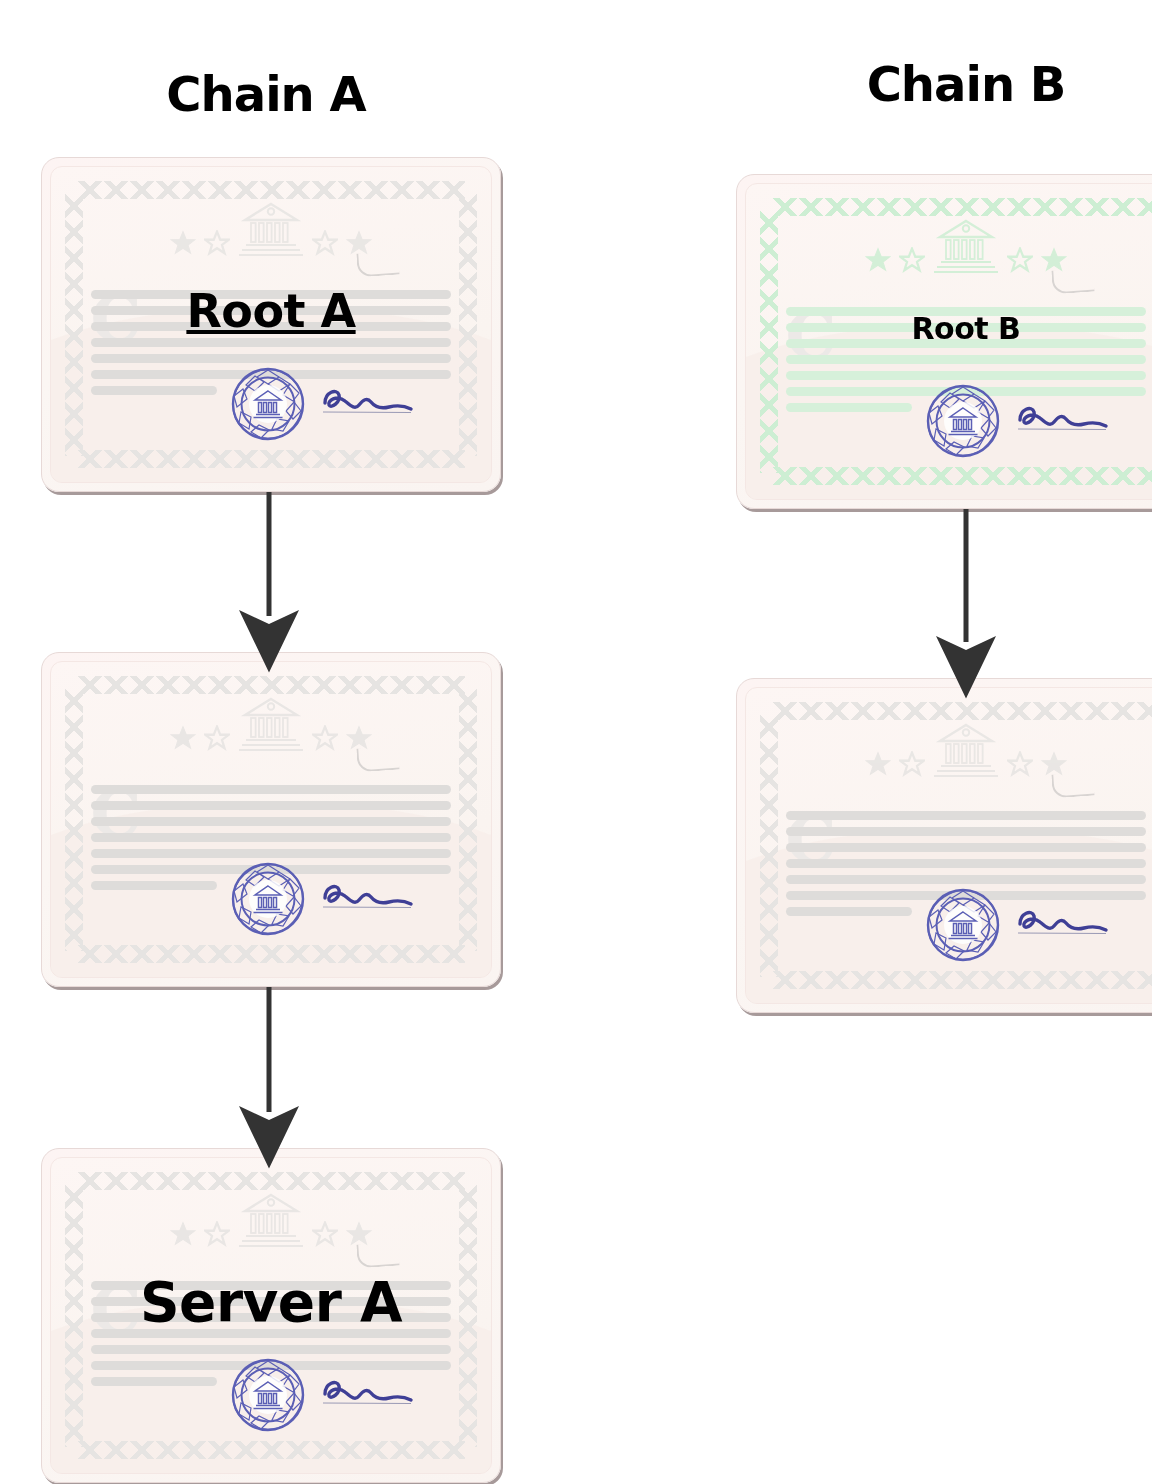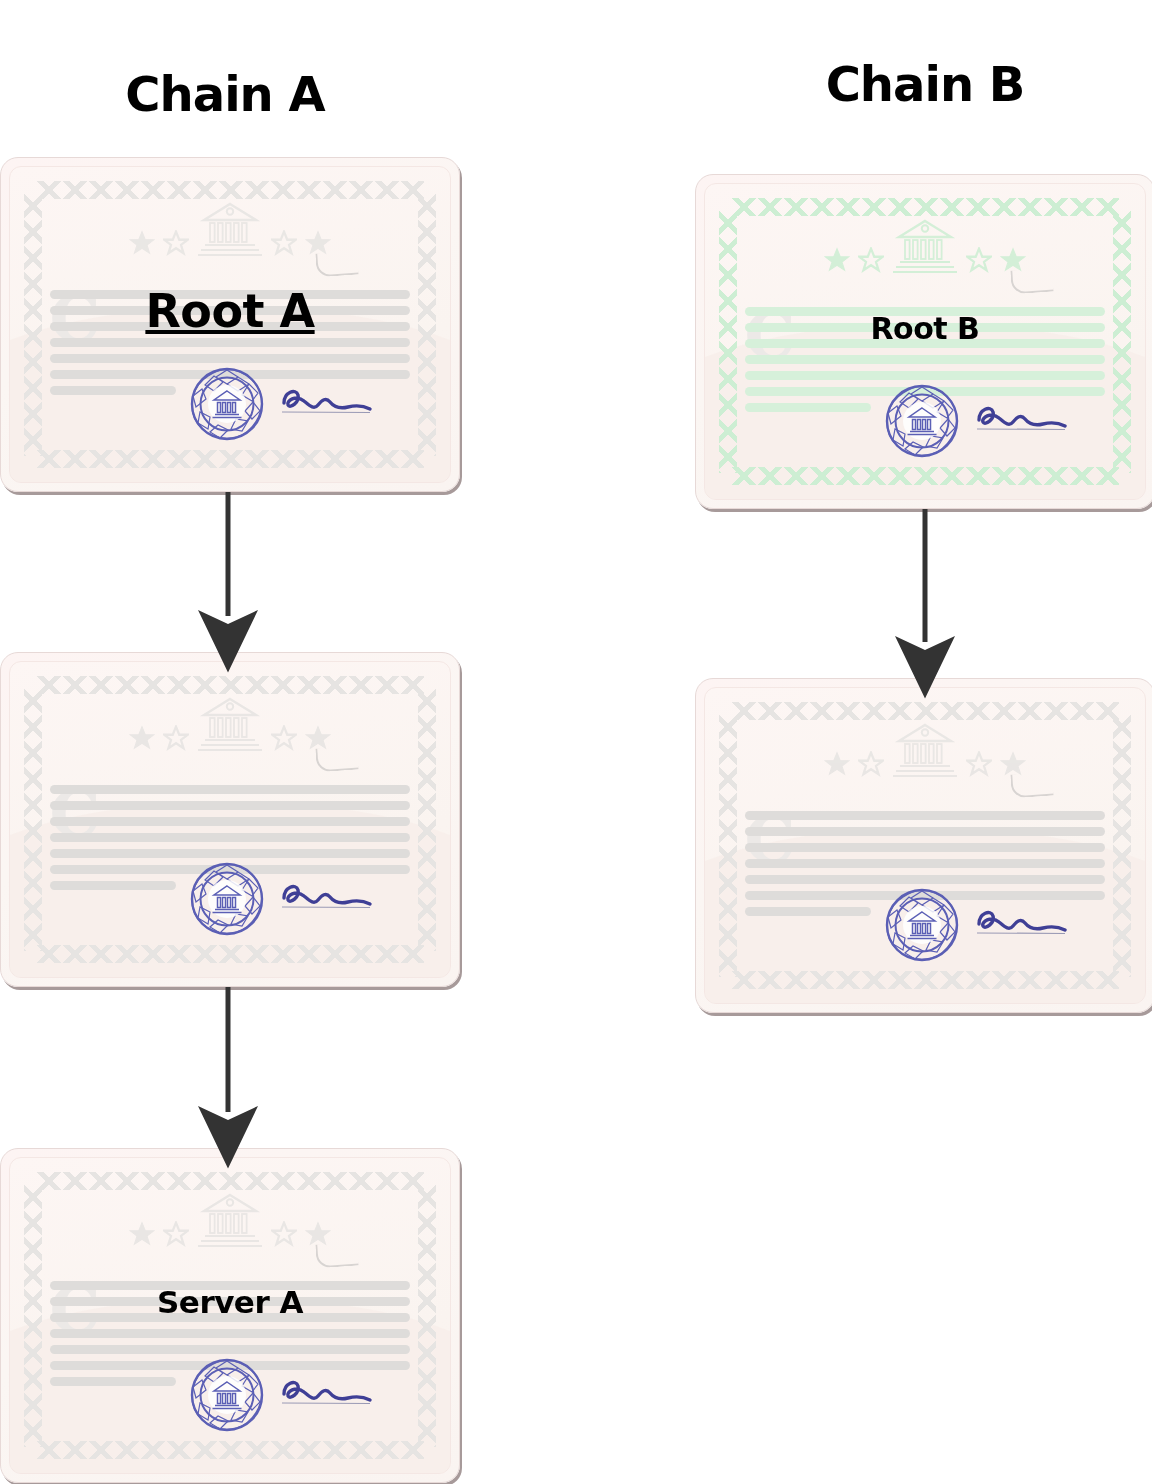--- a/index.html
+++ b/index.html
@@ -5,21 +5,21 @@
   html, body {
     margin: 0; padding: 0;
     background: #ffffff;
   }
   body {
     width: 1152px; height: 1484px;
     position: relative;
     overflow: hidden;
     font-family: "DejaVu Sans", sans-serif;
   }
-  .canvas { position: absolute; inset: 0; }
+  .canvas { position: absolute; inset: 0; margin-left: 41px; }
 
   
   .col-title {
     position: absolute;
     font-family: "DejaVu Sans", sans-serif;
     font-weight: bold;
     font-size: 48px;
     letter-spacing: -1px;
     color: #000000;
     text-align: center;
@@ -287,21 +287,21 @@
           <div class="ln"></div>
           <div class="ln short"></div>
         </div>
         <svg class="seal" viewBox="0 0 74 74">
           <use href="#sym-seal"></use>
         </svg>
         <svg class="sig" viewBox="0 0 100 36">
           <use href="#sym-signature"></use>
         </svg>
       </div>
-      <div class="cert-label" style="font-size: 31px;">Server A</div>
+      <div class="cert-label" style="font-size: 55px;">Server A</div>
     </div>
     <div class="cert" style="left: 695px; top: 174px; width: 458px; height: 333px;">
       <div class="cert-inner" style="--orn: #cdeed3; --line: #d6f0da;">
         <div class="arc"></div>
         <div class="band h top"></div>
         <div class="band h bot"></div>
         <div class="band v left"></div>
         <div class="band v right"></div>
         <div class="crest">
           <svg class="star" viewBox="0 0 24 24" fill="#cdeed3" stroke="#cdeed3">

